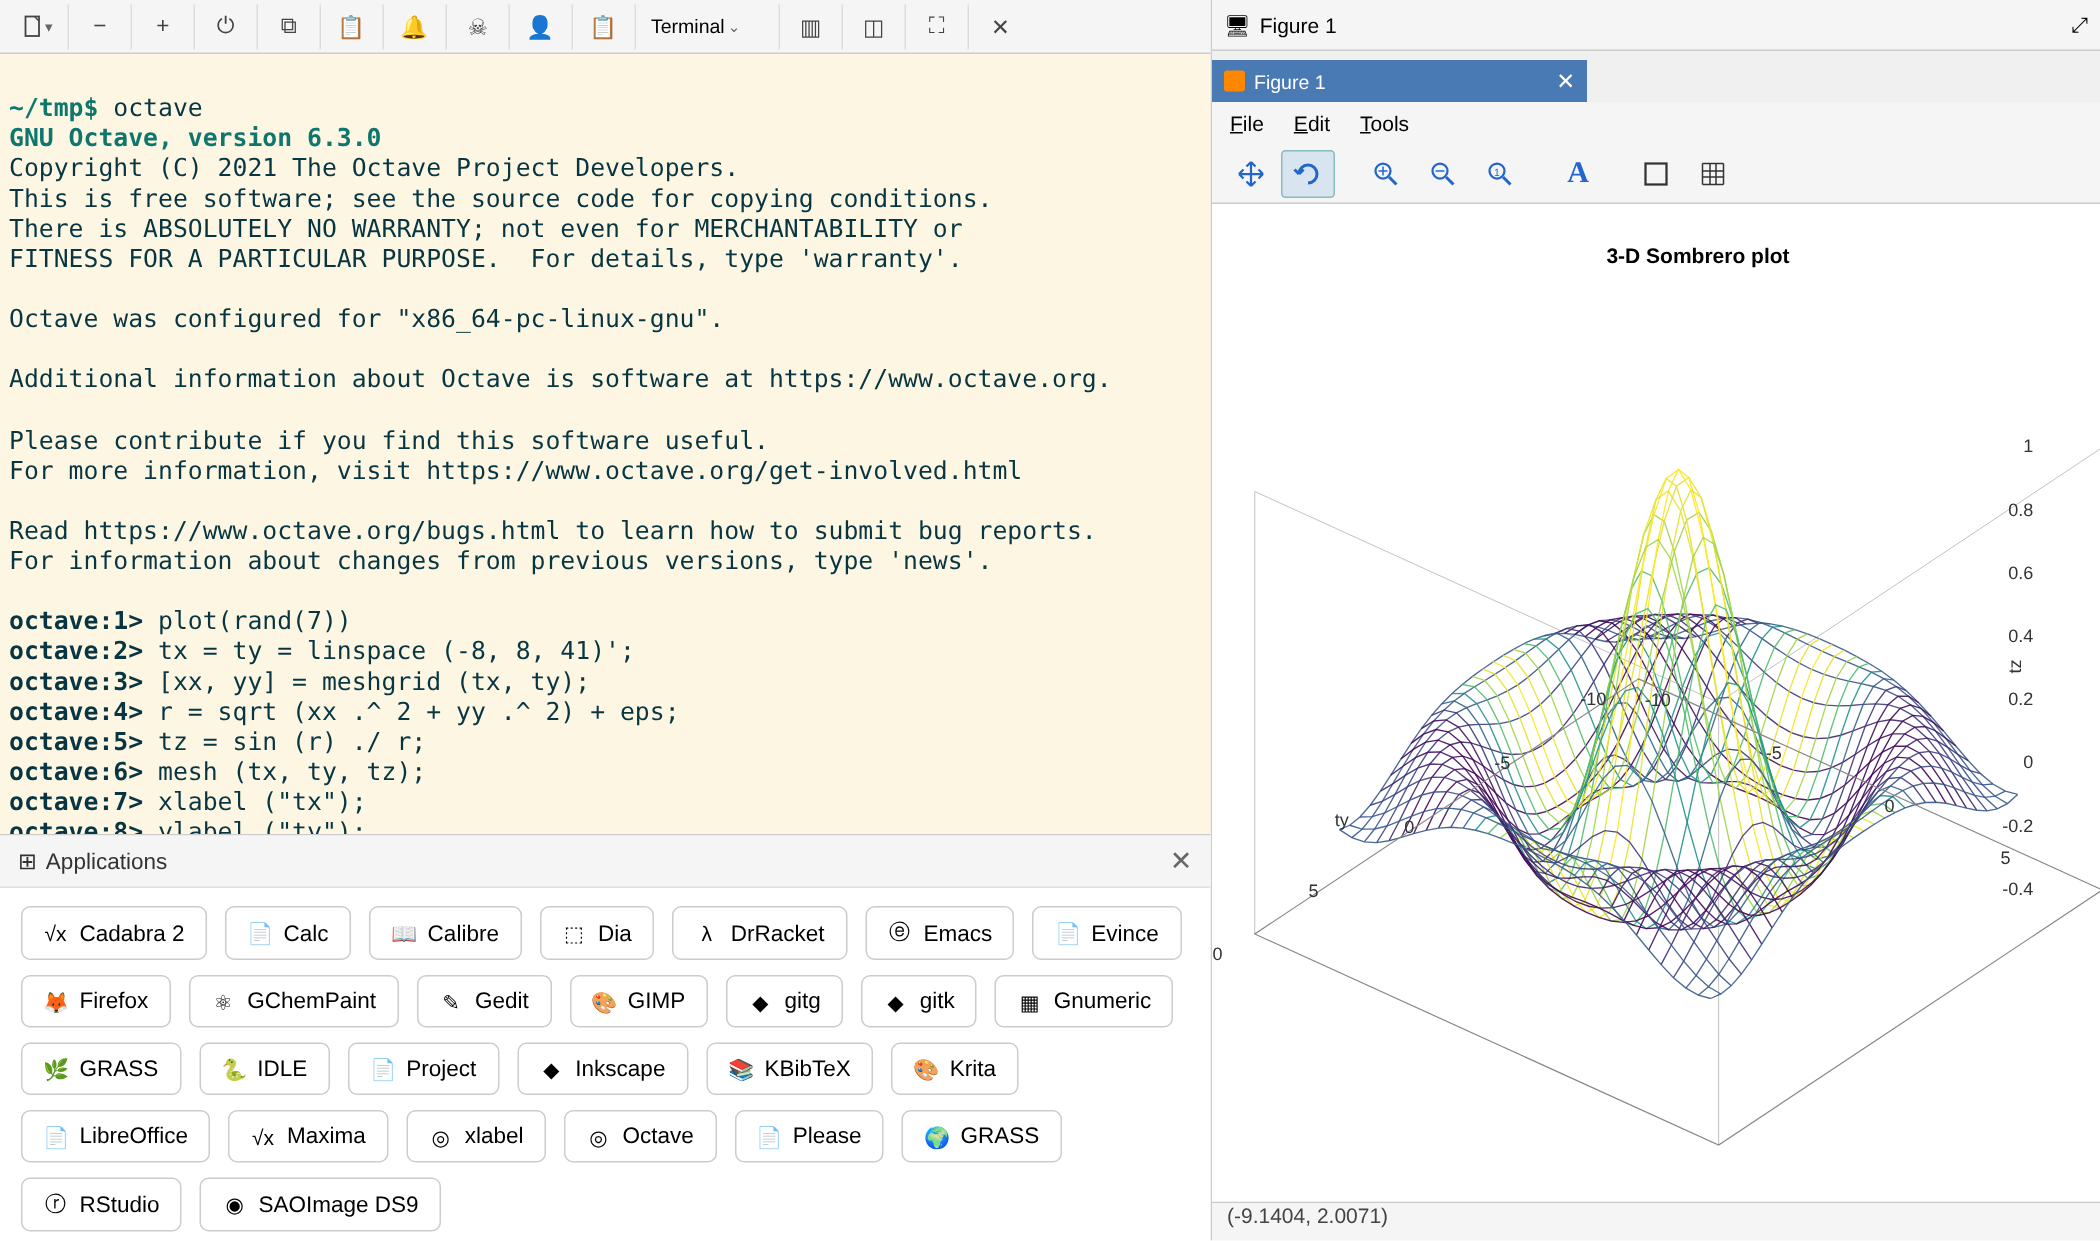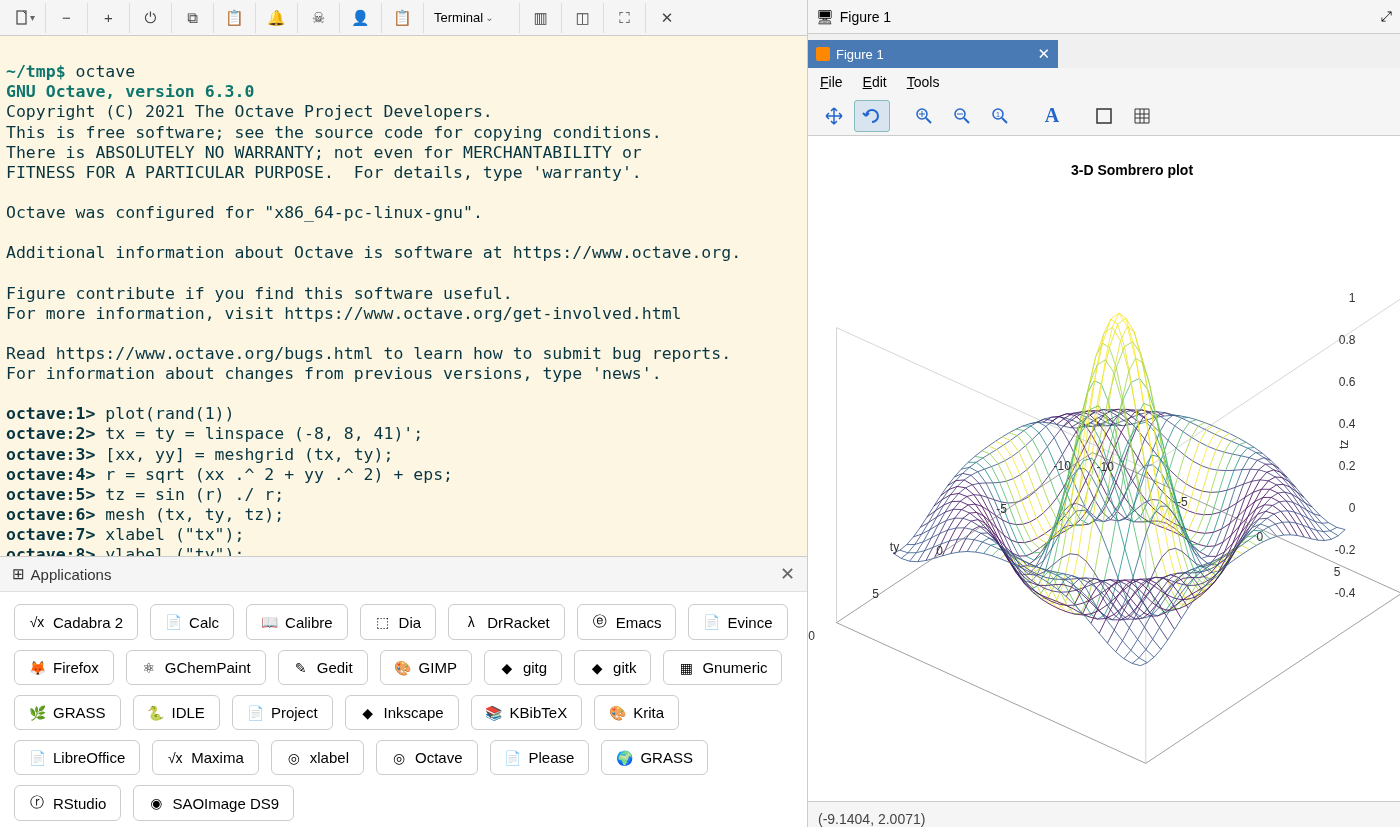--- a/index.html
+++ b/index.html
@@ -97,21 +97,21 @@
 .fig-tool-sep { width: 12px; }
 
 .plot-area {
   flex: 1; background: #fff; position: relative;
   display: flex; align-items: center; justify-content: center;
 }
 .plot-title { position: absolute; top: 26px; left: 50%; transform: translateX(-50%); font-weight: 700; font-size: 14px; margin-left: 28px; }
 .plot-svg { width: 100%; height: 100%; }
 
 .statusbar {
-  height: 26px; display: flex; align-items: flex-end; padding: 0 10px;
+  height: 26px; display: flex; align-items: flex-start; padding: 0 10px;
   background: #f5f5f5; border-top: 1px solid #ccc; font-size: 14px; color: #444;
 }
 </style>
 </head>
 <body>
 
 <div class="left-pane">
 
   <div class="toolbar">
     <div class="tb-btn">
@@ -145,27 +145,27 @@
 <span class="term-line bold">GNU Octave, version 6.3.0</span>
 <span class="term-line">Copyright (C) 2021 The Octave Project Developers.</span>
 <span class="term-line">This is free software; see the source code for copying conditions.</span>
 <span class="term-line">There is ABSOLUTELY NO WARRANTY; not even for MERCHANTABILITY or</span>
 <span class="term-line">FITNESS FOR A PARTICULAR PURPOSE.  For details, type 'warranty'.</span>
 
 <span class="term-line">Octave was configured for "x86_64-pc-linux-gnu".</span>
 
 <span class="term-line">Additional information about Octave is software at https://www.octave.org.</span>
 
-<span class="term-line">Figure contribute if you find this software useful.</span>
+<span class="term-line">Please contribute if you find this software useful.</span>
 <span class="term-line">For more information, visit https://www.octave.org/get-involved.html</span>
 
 <span class="term-line">Read https://www.octave.org/bugs.html to learn how to submit bug reports.</span>
 <span class="term-line">For information about changes from previous versions, type 'news'.</span>
 
-<span class="term-line"><span class="prompt">octave:1&gt;</span><span> plot(rand(1))</span></span>
+<span class="term-line"><span class="prompt">octave:1&gt;</span><span> plot(rand(7))</span></span>
 <span class="term-line"><span class="prompt">octave:2&gt;</span><span> tx = ty = linspace (-8, 8, 41)';</span></span>
 <span class="term-line"><span class="prompt">octave:3&gt;</span><span> [xx, yy] = meshgrid (tx, ty);</span></span>
 <span class="term-line"><span class="prompt">octave:4&gt;</span><span> r = sqrt (xx .^ 2 + yy .^ 2) + eps;</span></span>
 <span class="term-line"><span class="prompt">octave:5&gt;</span><span> tz = sin (r) ./ r;</span></span>
 <span class="term-line"><span class="prompt">octave:6&gt;</span><span> mesh (tx, ty, tz);</span></span>
 <span class="term-line"><span class="prompt">octave:7&gt;</span><span> xlabel ("tx");</span></span>
 <span class="term-line"><span class="prompt">octave:8&gt;</span><span> ylabel ("ty");</span></span>
 
 
 

